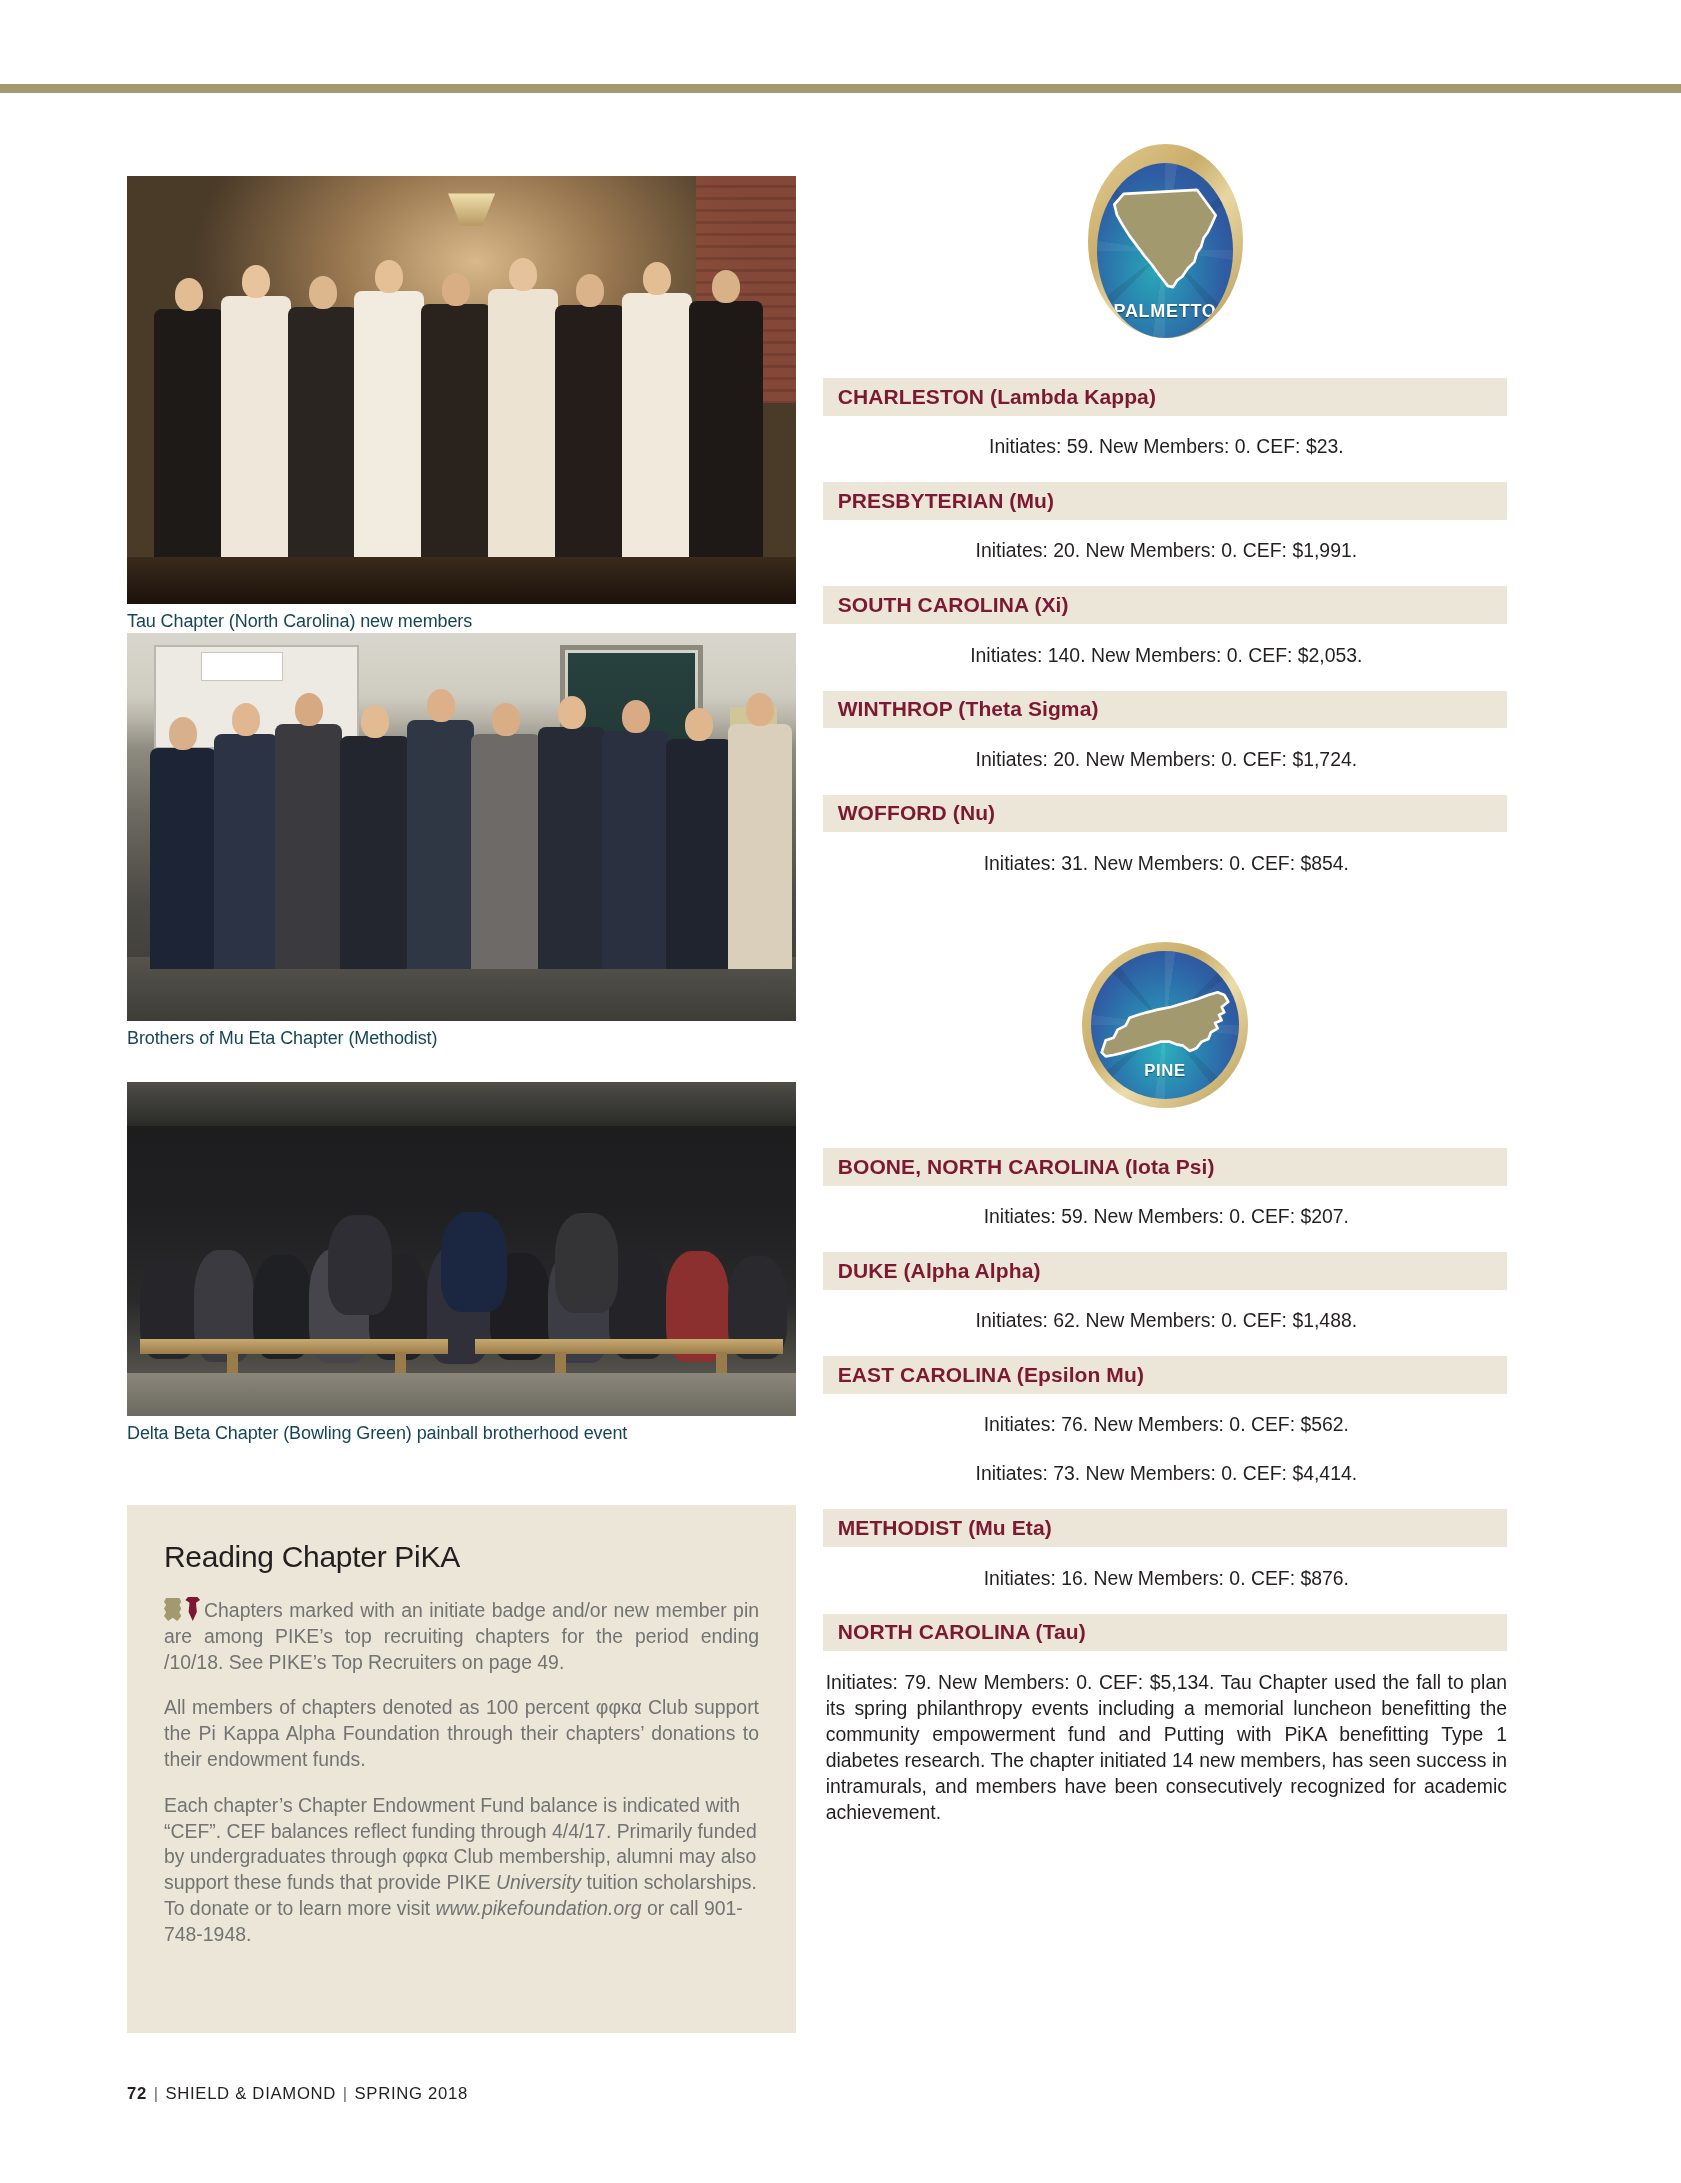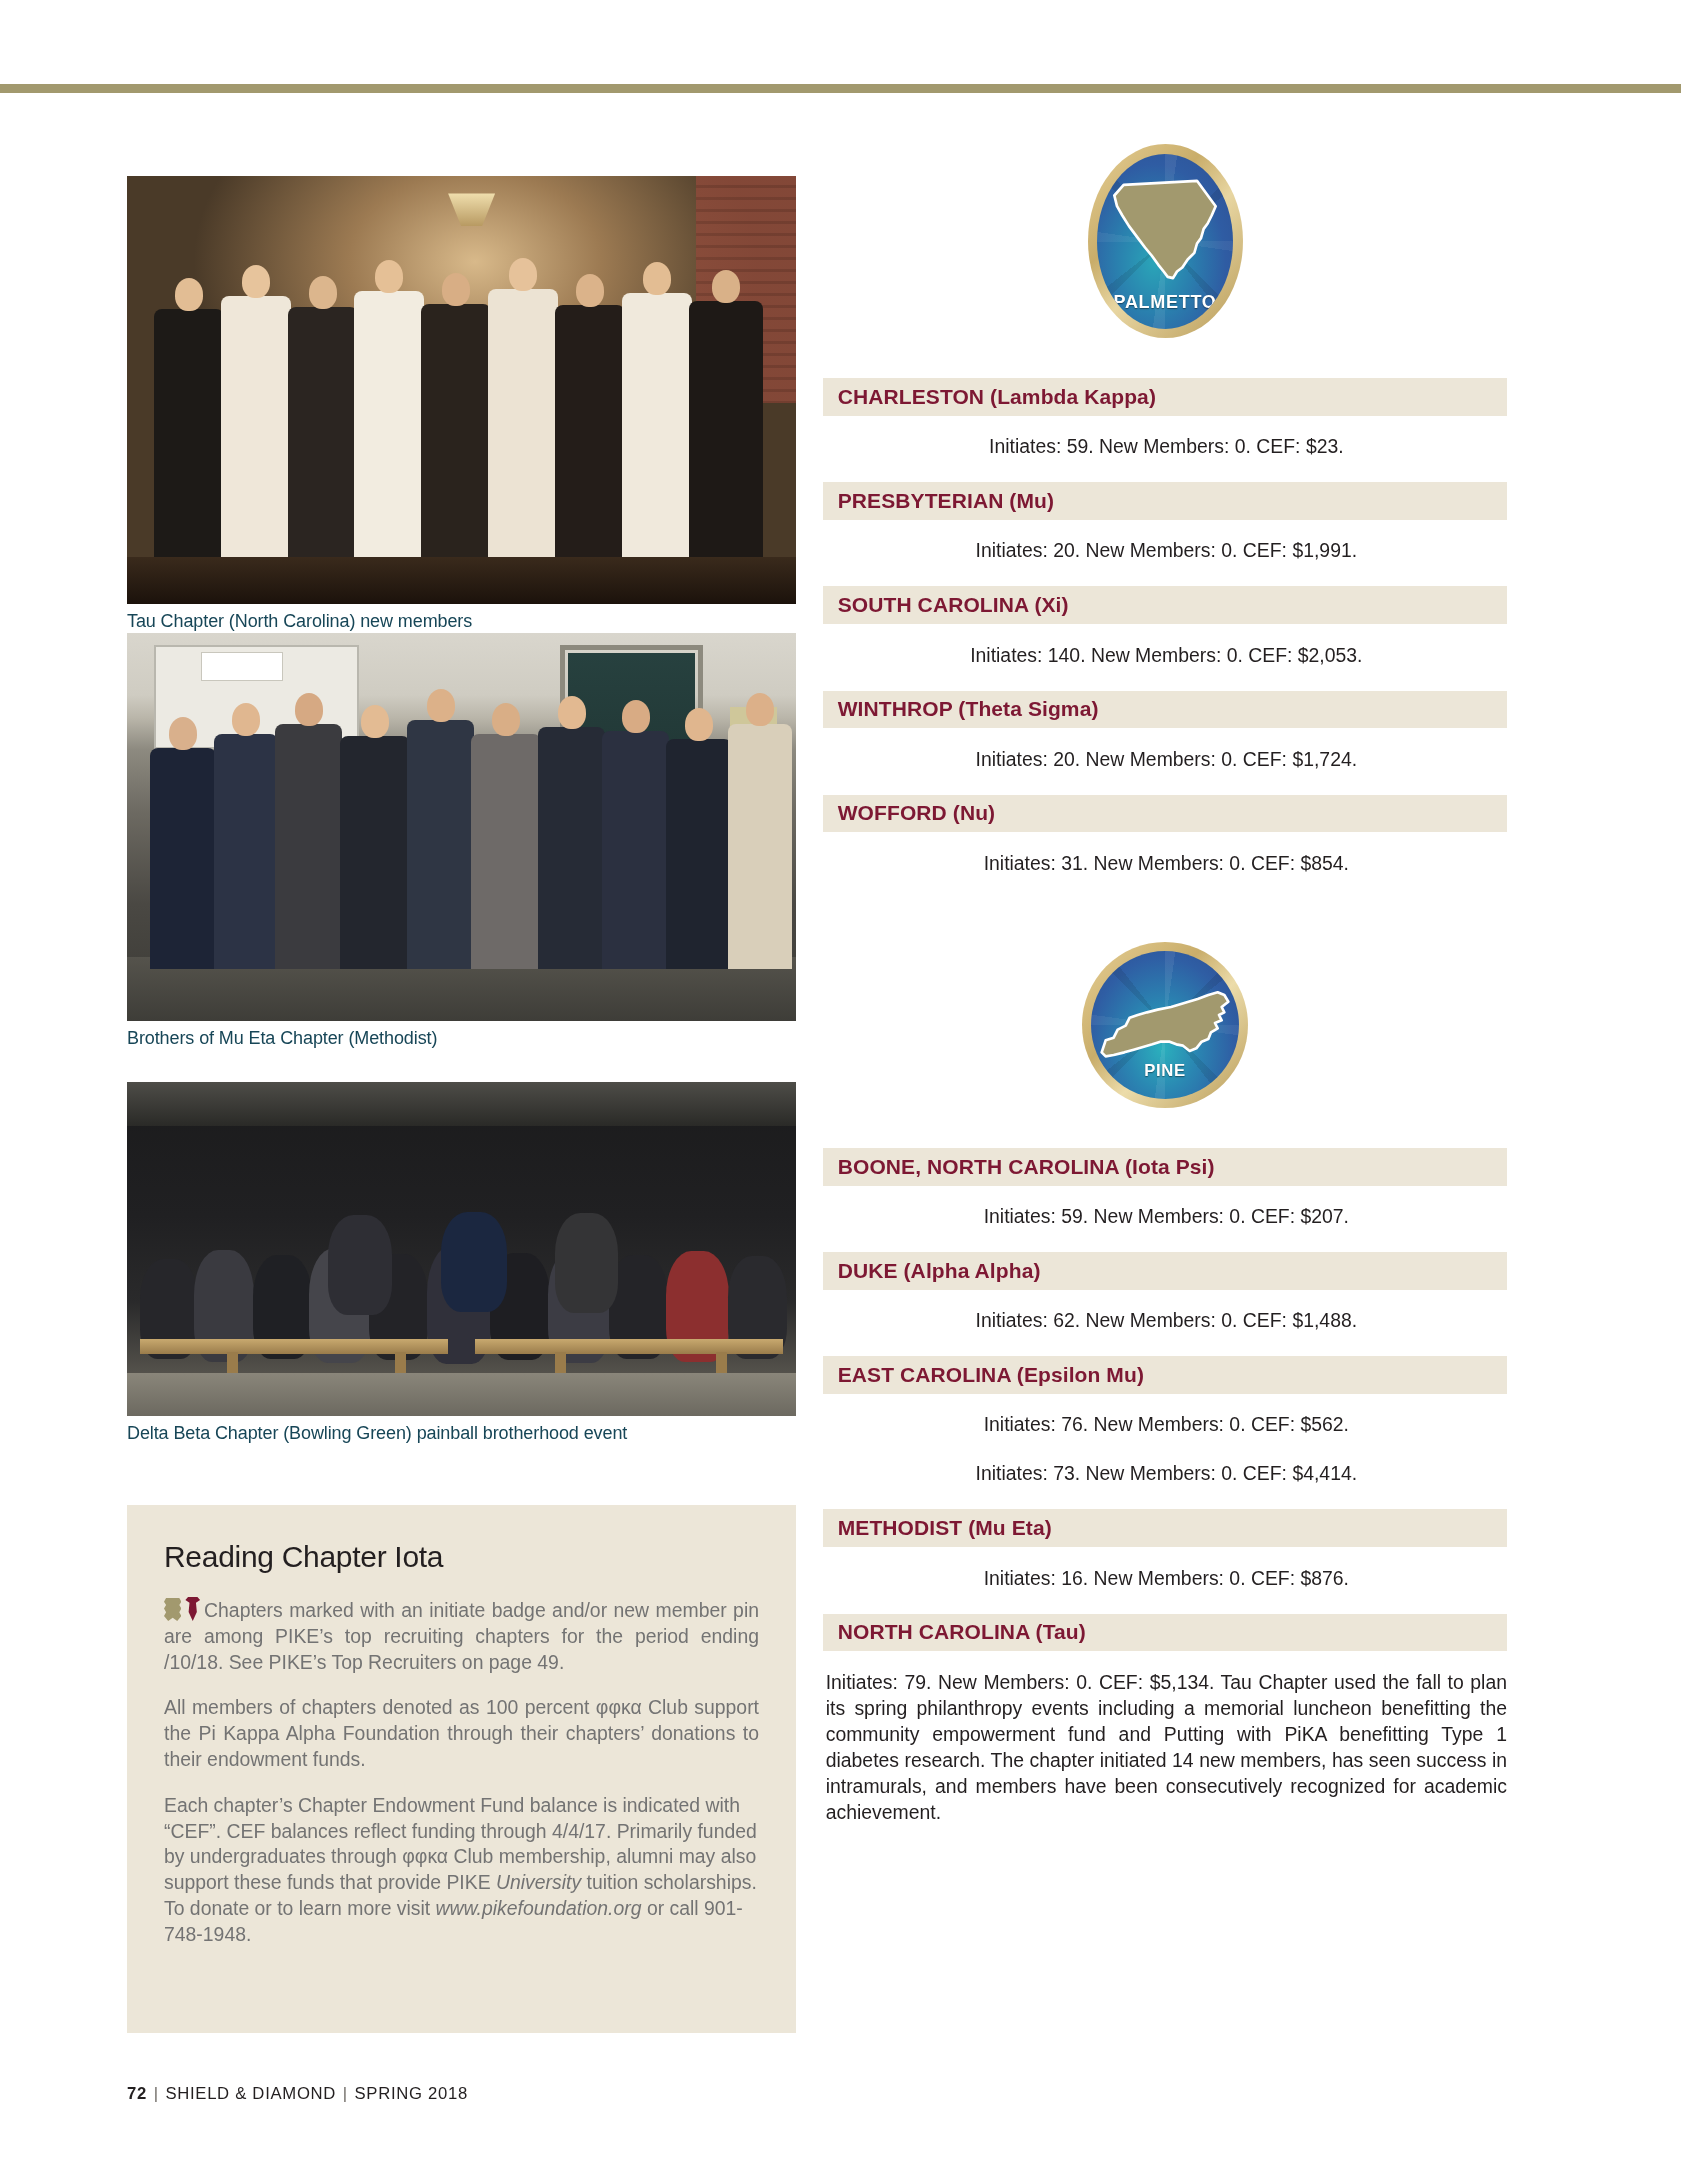--- a/index.html
+++ b/index.html
@@ -183,21 +183,21 @@
 
   
   .region-badge {
     position: relative;
     margin: 0 auto;
   }
   .badge-palmetto {
     width: 155px; height: 194px;
     border-radius: 50%;
     background: linear-gradient(135deg,#e6cf95 0%,#c9ad6a 35%,#e8d6a2 55%,#b79a57 100%);
-    display: flex; align-items: center; justify-content: center;
+    display: flex; align-items: flex-end; justify-content: center;
   }
   .badge-palmetto .disc {
     width: 136px; height: 175px; border-radius: 50%;
     background:
       radial-gradient(ellipse at 42% 62%, #2aa5b8 0%, #2a7fae 34%, #2f5ca3 64%, #2e4f92 100%);
     position: relative; overflow: hidden;
   }
   .badge-pine {
     width: 166px; height: 166px;
     border-radius: 50%;
@@ -386,21 +386,21 @@
       <div class="benchleg" style="left:589px;bottom:31px;height:33px;"></div>
       <div class="floor"></div>
     </div>
     <figcaption class="caption">Delta Beta Chapter (Bowling Green) painball brotherhood event</figcaption>
   </figure>
 
 </div>
 
 <div class="notes-box">
   <div class="notes-inner">
-    <h2 class="notes-title">Reading Chapter Iota</h2>
+    <h2 class="notes-title">Reading Chapter PiKA</h2>
 
     <p class="notes-p"><span class="badge-initiate"></span><span class="badge-pin"></span><span>Chapters marked with an initiate badge and/or new member pin are among PIKE’s top recruiting chapters for the period ending /10/18. See PIKE’s Top Recruiters on page 49.</span></p>
 
     <p class="notes-p">All members of chapters denoted as 100 percent φφκα Club support the Pi Kappa Alpha Foundation through their chapters’ donations to their endowment funds.</p>
 
     <p class="notes-p last"><span>Each chapter’s Chapter Endowment Fund balance is indicated with “CEF”.  CEF balances reflect funding through 4/4/17. Primarily funded by undergraduates through φφκα Club membership, alumni may also support these funds that provide PIKE </span><i>University</i><span> tuition scholarships. To donate or to learn more visit </span><i>www.pikefoundation.org</i><span> or call 901-748-1948.</span></p>
   </div>
 </div>
 
 <div class="col-right">

